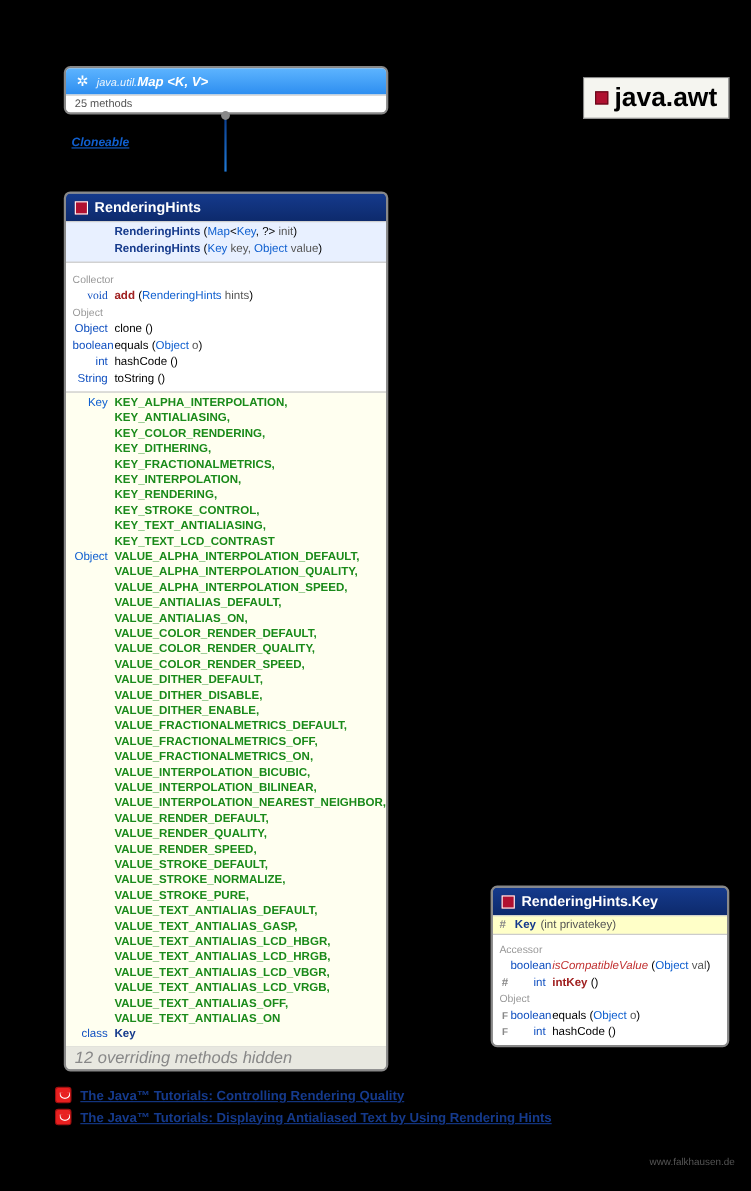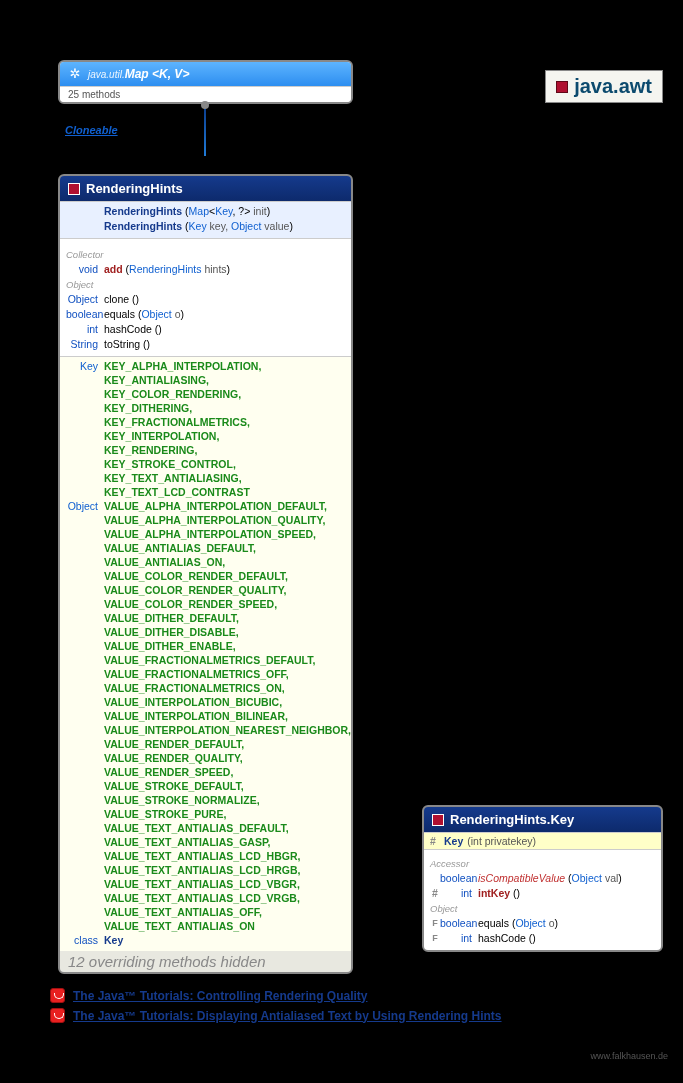--- a/index.html
+++ b/index.html
@@ -1,51 +1,51 @@
 <!DOCTYPE html>
 <html><head>
 <meta charset="utf-8">
 <style>
   * { box-sizing: border-box; margin: 0; padding: 0; }
   body { background: #000; font-family: "Segoe UI", Tahoma, sans-serif; width: 683px; height: 1083px; position: relative; font-size: 11px; }
   
   .package-badge { position: absolute; right: 20px; top: 70px; background: #f5f5f0; border: 1px solid #888; padding: 4px 10px; display: flex; align-items: center; gap: 6px; }
   .package-badge .icon-sq { width: 12px; height: 12px; background: #b01030; border: 1px solid #600818; display:inline-block; }
-  .package-badge .txt { font-size: 20px; font-weight: bold; color: #0c4a6e; }
+  .package-badge .txt { font-size: 24px; font-weight: bold; color: #000000; }
 
   .map-box { position: absolute; left: 58px; top: 60px; width: 295px; border: 2px solid #888; border-radius: 6px; background: #e8e8e8; overflow: hidden; }
   .map-header { background: linear-gradient(#5db4ff,#2d8ef0); color: #fff; padding: 5px 8px; display: flex; align-items: center; gap: 6px; font-size: 12px; }
   .gear-icon { width: 14px; height: 14px; display:inline-block; color:#fff; font-size:13px; line-height:14px; text-align:center; }
   .map-header .pkg { font-style: italic; font-size: 10px; opacity:.9;}
   .map-header .cls { font-weight: bold; font-style: italic; }
   .map-sub { background: #fff; color: #555; font-size: 10px; padding: 2px 8px; border-top:1px solid #ccc;}
   
   .connector { position: absolute; left: 204px; top: 104px; width: 2px; height: 52px; background: linear-gradient(#0a3a8a,#207bd8); }
   .connector::before { content:''; position:absolute; top:-3px; left:-3px; width:8px; height:8px; background:#888; border-radius:50%; }
   .cloneable-lbl { position:absolute; left:65px; top:124px; color:#1060d0; font-style:italic; font-weight:bold; font-size:11px; text-decoration:underline; }
 
   .class-box { position: absolute; border: 2px solid #888; border-radius: 6px; background: #a3a3a3; overflow: hidden; margin-top: 18px; }
   .rh-box { left: 58px; top: 156px; width: 295px; }
-  .rhkey-box { right: 20px; top: 787px; width: 241px; }
+  .rhkey-box { right: 20px; top: 787px; width: 217px; }
 
   .class-header { background: linear-gradient(#153a8c,#0d2a6c); color:#fff; padding: 5px 8px; display:flex; align-items:center; gap:6px; font-weight:bold; font-size:13px; }
   .class-header .icon-sq { width:12px; height:12px; background:#b01030; border:1px solid #fff; display:inline-block; }
   
   .section { border-top: 1px solid #ccc; }
   .constructors { background: #e8f0ff; padding: 2px 6px 4px; font-size:10.5px; line-height:15px; }
   .methods { background: #fff; padding: 2px 6px 4px; font-size:10.5px; line-height:15px; }
   .constants { background: #fffff0; padding: 2px 6px 4px; font-size:10.5px; line-height:14px; }
   .footer { background:#e8e8e0; color:#888; font-style:italic; font-size:15px; padding:2px 8px; }
   
-  .lbl-cat { color:#999; font-style:italic; font-size:9.5px; }
+  .lbl-cat { color:#999; font-size:9.5px; }
   .row { display:flex; }
   .ret { width:38px; text-align:right; padding-right:6px; color:#1050c0; flex-shrink:0;}
   .ret.bool { color:#1050c0; }
   .ret.int { color:#1050c0; }
-  .ret.void { color:#1050c0; }
+  .ret.void { color:#1050c0;font-family:Liberation Serif, serif; }
   .name { color:#000; }
   .name.green { color:#1a8a1a; font-weight:bold; }
   .name.darkred { color:#a02020; font-weight:bold; }
   .name.red-it { color:#c03030; font-style:italic; }
   .name.blue-b { color:#153a8c; font-weight:bold; }
   .paren { color:#000; }
   .type-link { color:#1060d0; }
   .param { color:#555; }
   
   .key-badge { background:#ffffc8; padding:2px 6px; border-top:1px solid #ccc; font-size:10.5px; display:flex; align-items:center; gap:4px;}

